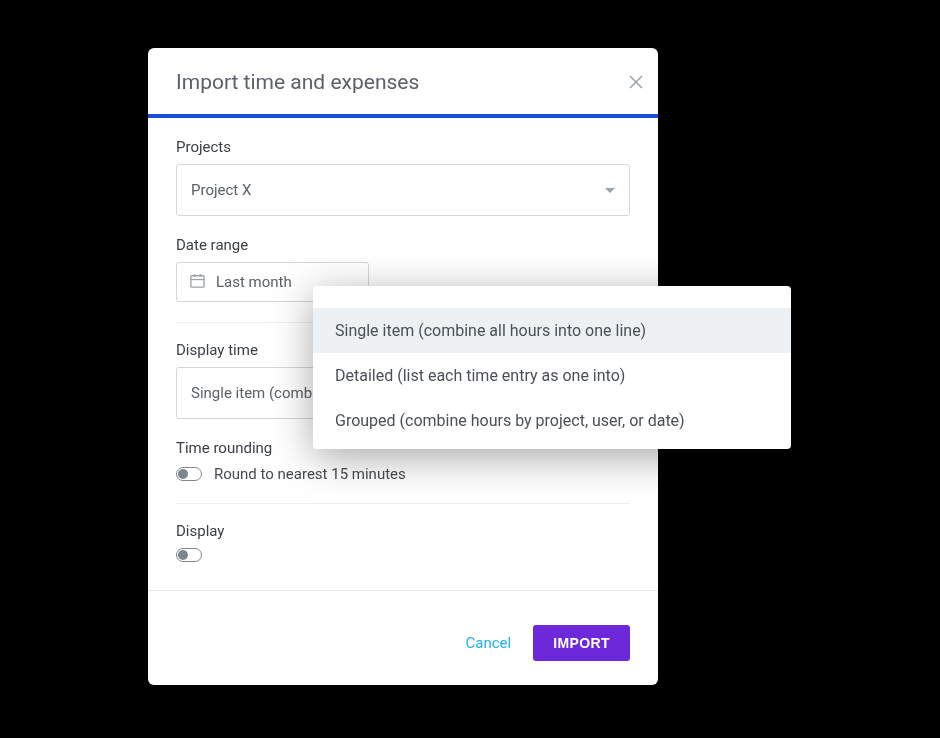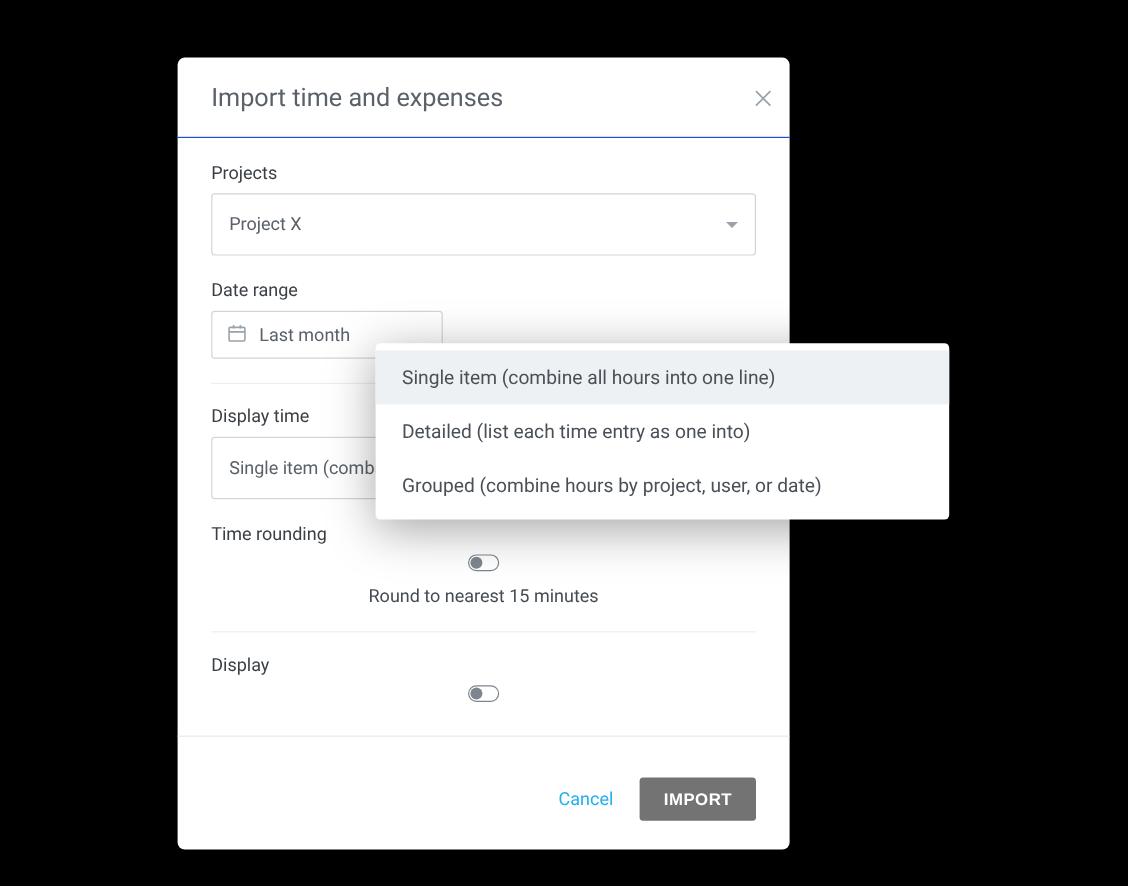--- a/index.html
+++ b/index.html
@@ -18,21 +18,21 @@
     background: #fff;
     border-radius: 6px;
     box-shadow: 0 20px 60px rgba(0,0,0,0.45);
     overflow: visible;
   }
   .modal-header {
     display: flex;
     align-items: center;
     justify-content: space-between;
     padding: 22px 12px 20px 28px;
-    border-bottom: 1px solid #1d4ed8;
+    border-bottom: 4px solid #1d4ed8;
   }
   .modal-title {
     font-size: 21px;
     font-weight: 400;
     color: #5a6169;
   }
   .close-btn {
     width: 20px;
     height: 20px;
     cursor: pointer;
@@ -90,21 +90,20 @@
   .divider {
     border: none;
     border-top: 1px solid #eceff1;
     margin: 4px 0 18px 0;
   }
   .toggle-row {
     display: flex;
     align-items: center;
     gap: 12px;
     margin-top: 8px;
-    flex-direction: column;
   }
   .toggle {
     width: 26px;
     height: 14px;
     border-radius: 999px;
     border: 1.5px solid #7d858e;
     position: relative;
     cursor: pointer;
     flex-shrink: 0;
   }
@@ -128,21 +127,21 @@
     justify-content: flex-end;
     align-items: center;
     gap: 22px;
   }
   .cancel-link {
     color: #22aef0;
     font-size: 15px;
     cursor: pointer;
   }
   .import-btn {
-    background: #737373;
+    background: #6d28d9;
     color: #fff;
     border: none;
     border-radius: 3px;
     padding: 10px 20px;
     font-size: 14px;
     font-weight: 600;
     letter-spacing: 0.4px;
     cursor: pointer;
     text-align: center;
   }
@@ -158,20 +157,21 @@
     z-index: 10;
   }
   .dropdown-item {
     padding: 13px 22px;
     font-size: 16px;
     color: #4a5057;
     cursor: pointer;
   }
   .dropdown-item.selected {
     background: #eef1f4;
+    margin-top: 16px;
   }
 </style>
 </head>
 <body>
 
 <div class="modal">
   <div class="modal-header">
     <h2 class="modal-title">Import time and expenses</h2>
     <div class="close-btn">
       <svg width="16" height="16" viewBox="0 0 16 16">

